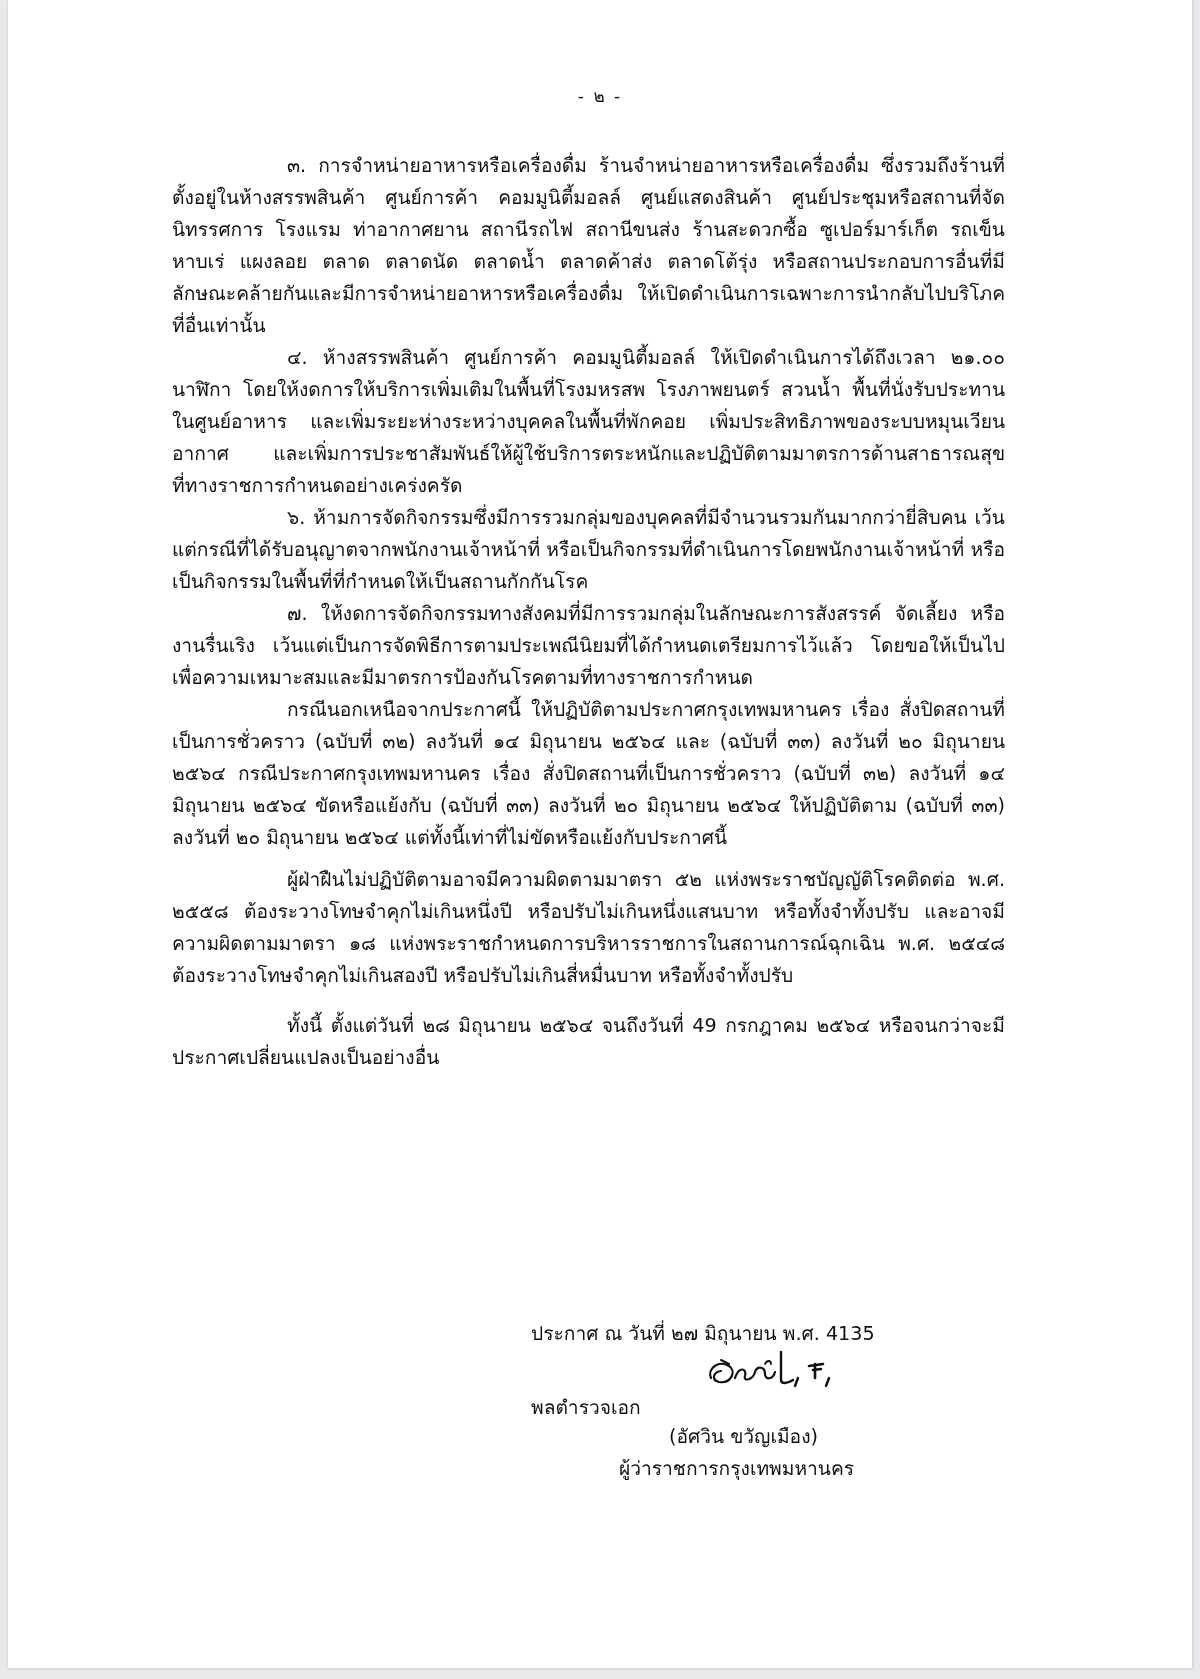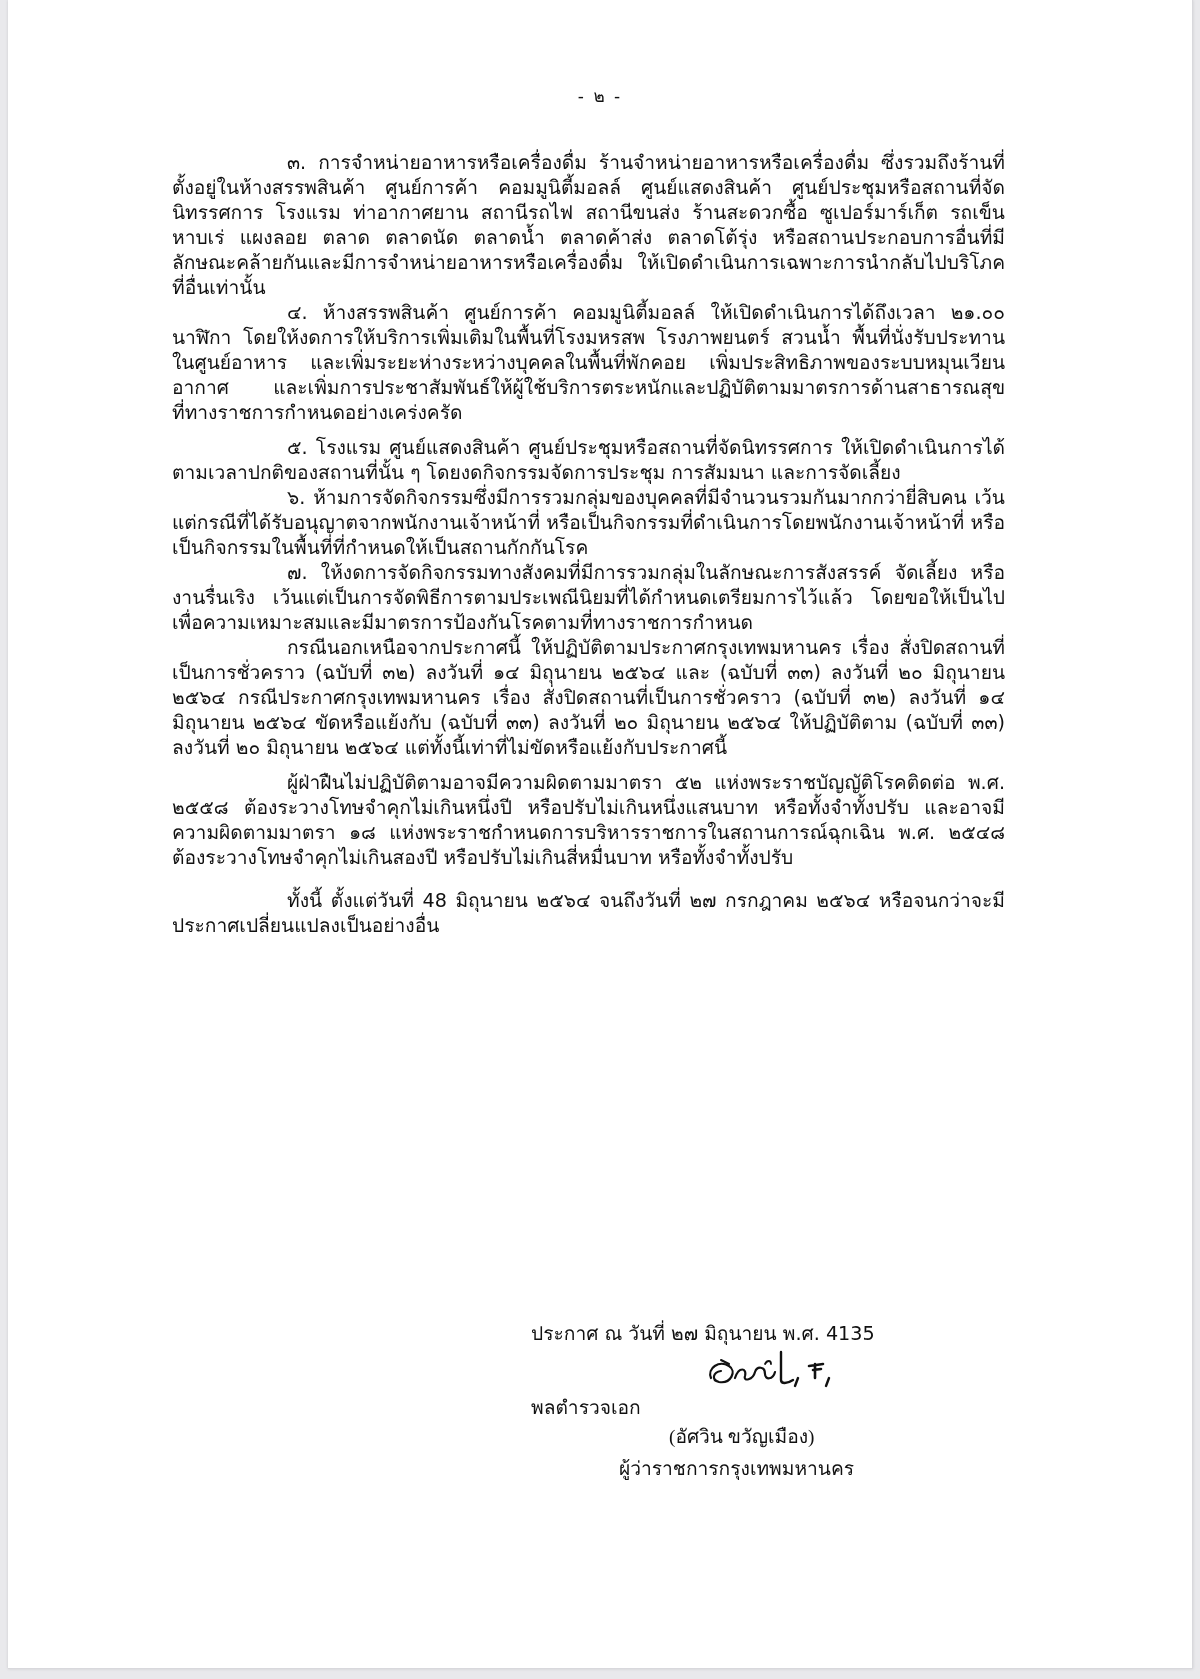--- a/index.html
+++ b/index.html
@@ -34,21 +34,21 @@
       text-align: center;
       font-size: 17px;
       letter-spacing: 2px;
     }
     .body-text {
       position: absolute;
       left: 164px;
       width: 833px;
       top: 150px;
       font-size: 19.2px;
-      line-height: 25px;
+      line-height: 32px;
     }
     .para {
       margin: 0;
       text-align: justify;
       text-indent: 115px;
     }
     .para.gap-before {
       margin-top: 10px;
     }
     .para.gap-before-lg {
@@ -78,45 +78,43 @@
       left: 695px;
       top: 26px;
       width: 150px;
       height: 50px;
     }
     .signer-name {
       position: absolute;
       left: 661px;
       top: 103px;
       white-space: nowrap;
-      font-family: Liberation Serif, serif;
     }
     .signer-title {
       position: absolute;
       left: 611px;
       top: 135px;
       white-space: nowrap;
     }
   </style>
 </head>
 <body>
 
 <div class="page">
 
   <div class="page-number">- ๒ -</div>
 
   <div class="body-text">
     <p class="para">๓. การจำหน่ายอาหารหรือเครื่องดื่ม ร้านจำหน่ายอาหารหรือเครื่องดื่ม ซึ่งรวมถึงร้านที่ตั้งอยู่ในห้างสรรพสินค้า ศูนย์การค้า คอมมูนิตี้มอลล์ ศูนย์แสดงสินค้า ศูนย์ประชุมหรือสถานที่จัดนิทรรศการ โรงแรม ท่าอากาศยาน สถานีรถไฟ สถานีขนส่ง ร้านสะดวกซื้อ ซูเปอร์มาร์เก็ต รถเข็น หาบเร่ แผงลอย ตลาด ตลาดนัด ตลาดน้ำ ตลาดค้าส่ง ตลาดโต้รุ่ง หรือสถานประกอบการอื่นที่มีลักษณะคล้ายกันและมีการจำหน่ายอาหารหรือเครื่องดื่ม ให้เปิดดำเนินการเฉพาะการนำกลับไปบริโภคที่อื่นเท่านั้น</p>
     <p class="para">๔. ห้างสรรพสินค้า ศูนย์การค้า คอมมูนิตี้มอลล์ ให้เปิดดำเนินการได้ถึงเวลา ๒๑.๐๐ นาฬิกา โดยให้งดการให้บริการเพิ่มเติมในพื้นที่โรงมหรสพ โรงภาพยนตร์ สวนน้ำ พื้นที่นั่งรับประทานในศูนย์อาหาร และเพิ่มระยะห่างระหว่างบุคคลในพื้นที่พักคอย เพิ่มประสิทธิภาพของระบบหมุนเวียนอากาศ และเพิ่มการประชาสัมพันธ์ให้ผู้ใช้บริการตระหนักและปฏิบัติตามมาตรการด้านสาธารณสุขที่ทางราชการกำหนดอย่างเคร่งครัด</p>
-    <p class="para gap-before">๕. โรงแรม ศูนย์แสดงสินค้า ศูนย์ประชุมหรือสถานที่จัดนิทรรศการ ให้เปิดดำเนินการได้ตามเวลาปกติของสถานที่นั้น ๆ โดยงดกิจกรรมจัดการประชุม การสัมมนา และการจัดเลี้ยง</p>
     <p class="para">๖. ห้ามการจัดกิจกรรมซึ่งมีการรวมกลุ่มของบุคคลที่มีจำนวนรวมกันมากกว่ายี่สิบคน เว้นแต่กรณีที่ได้รับอนุญาตจากพนักงานเจ้าหน้าที่ หรือเป็นกิจกรรมที่ดำเนินการโดยพนักงานเจ้าหน้าที่ หรือเป็นกิจกรรมในพื้นที่ที่กำหนดให้เป็นสถานกักกันโรค</p>
     <p class="para">๗. ให้งดการจัดกิจกรรมทางสังคมที่มีการรวมกลุ่มในลักษณะการสังสรรค์ จัดเลี้ยง หรืองานรื่นเริง เว้นแต่เป็นการจัดพิธีการตามประเพณีนิยมที่ได้กำหนดเตรียมการไว้แล้ว โดยขอให้เป็นไปเพื่อความเหมาะสมและมีมาตรการป้องกันโรคตามที่ทางราชการกำหนด</p>
     <p class="para">กรณีนอกเหนือจากประกาศนี้ ให้ปฏิบัติตามประกาศกรุงเทพมหานคร เรื่อง สั่งปิดสถานที่เป็นการชั่วคราว (ฉบับที่ ๓๒) ลงวันที่ ๑๔ มิถุนายน ๒๕๖๔ และ (ฉบับที่ ๓๓) ลงวันที่ ๒๐ มิถุนายน ๒๕๖๔ กรณีประกาศกรุงเทพมหานคร เรื่อง สั่งปิดสถานที่เป็นการชั่วคราว (ฉบับที่ ๓๒) ลงวันที่ ๑๔ มิถุนายน ๒๕๖๔ ขัดหรือแย้งกับ (ฉบับที่ ๓๓) ลงวันที่ ๒๐ มิถุนายน ๒๕๖๔ ให้ปฏิบัติตาม (ฉบับที่ ๓๓) ลงวันที่ ๒๐ มิถุนายน ๒๕๖๔ แต่ทั้งนี้เท่าที่ไม่ขัดหรือแย้งกับประกาศนี้</p>
     <p class="para gap-before">ผู้ฝ่าฝืนไม่ปฏิบัติตามอาจมีความผิดตามมาตรา ๕๒ แห่งพระราชบัญญัติโรคติดต่อ พ.ศ. ๒๕๕๘ ต้องระวางโทษจำคุกไม่เกินหนึ่งปี หรือปรับไม่เกินหนึ่งแสนบาท หรือทั้งจำทั้งปรับ และอาจมีความผิดตามมาตรา ๑๘ แห่งพระราชกำหนดการบริหารราชการในสถานการณ์ฉุกเฉิน พ.ศ. ๒๕๔๘ ต้องระวางโทษจำคุกไม่เกินสองปี หรือปรับไม่เกินสี่หมื่นบาท หรือทั้งจำทั้งปรับ</p>
-    <p class="para gap-before-lg">ทั้งนี้ ตั้งแต่วันที่ 48 มิถุนายน ๒๕๖๔ จนถึงวันที่ ๒๗ กรกฎาคม ๒๕๖๔ หรือจนกว่าจะมีประกาศเปลี่ยนแปลงเป็นอย่างอื่น</p>
+    <p class="para gap-before-lg">ทั้งนี้ ตั้งแต่วันที่ ๒๘ มิถุนายน ๒๕๖๔ จนถึงวันที่ 49 กรกฎาคม ๒๕๖๔ หรือจนกว่าจะมีประกาศเปลี่ยนแปลงเป็นอย่างอื่น</p>
   </div>
 
   <div class="closing">
     <div class="announce-date">ประกาศ ณ วันที่ ๒๗ มิถุนายน พ.ศ. 4135</div>
     <svg class="signature" viewBox="0 0 150 50">
       <path d="M8 34 C4 24, 16 16, 26 22 C34 27, 28 40, 16 38 C8 36, 10 28, 18 27" fill="none" stroke="#111" stroke-width="2.2" stroke-linecap="round"></path>
       <path d="M18 16 L26 20" fill="none" stroke="#111" stroke-width="2" stroke-linecap="round"></path>
       <path d="M32 34 C36 22, 44 24, 42 32 C40 38, 50 36, 52 28 C54 22, 62 22, 62 30 C62 36, 70 36, 72 28" fill="none" stroke="#111" stroke-width="2.2" stroke-linecap="round"></path>
       <path d="M62 20 C64 16, 68 16, 68 20" fill="none" stroke="#111" stroke-width="1.8" stroke-linecap="round"></path>
       <path d="M78 8 L78 36 C78 40, 84 40, 90 36" fill="none" stroke="#111" stroke-width="2.4" stroke-linecap="round"></path>

